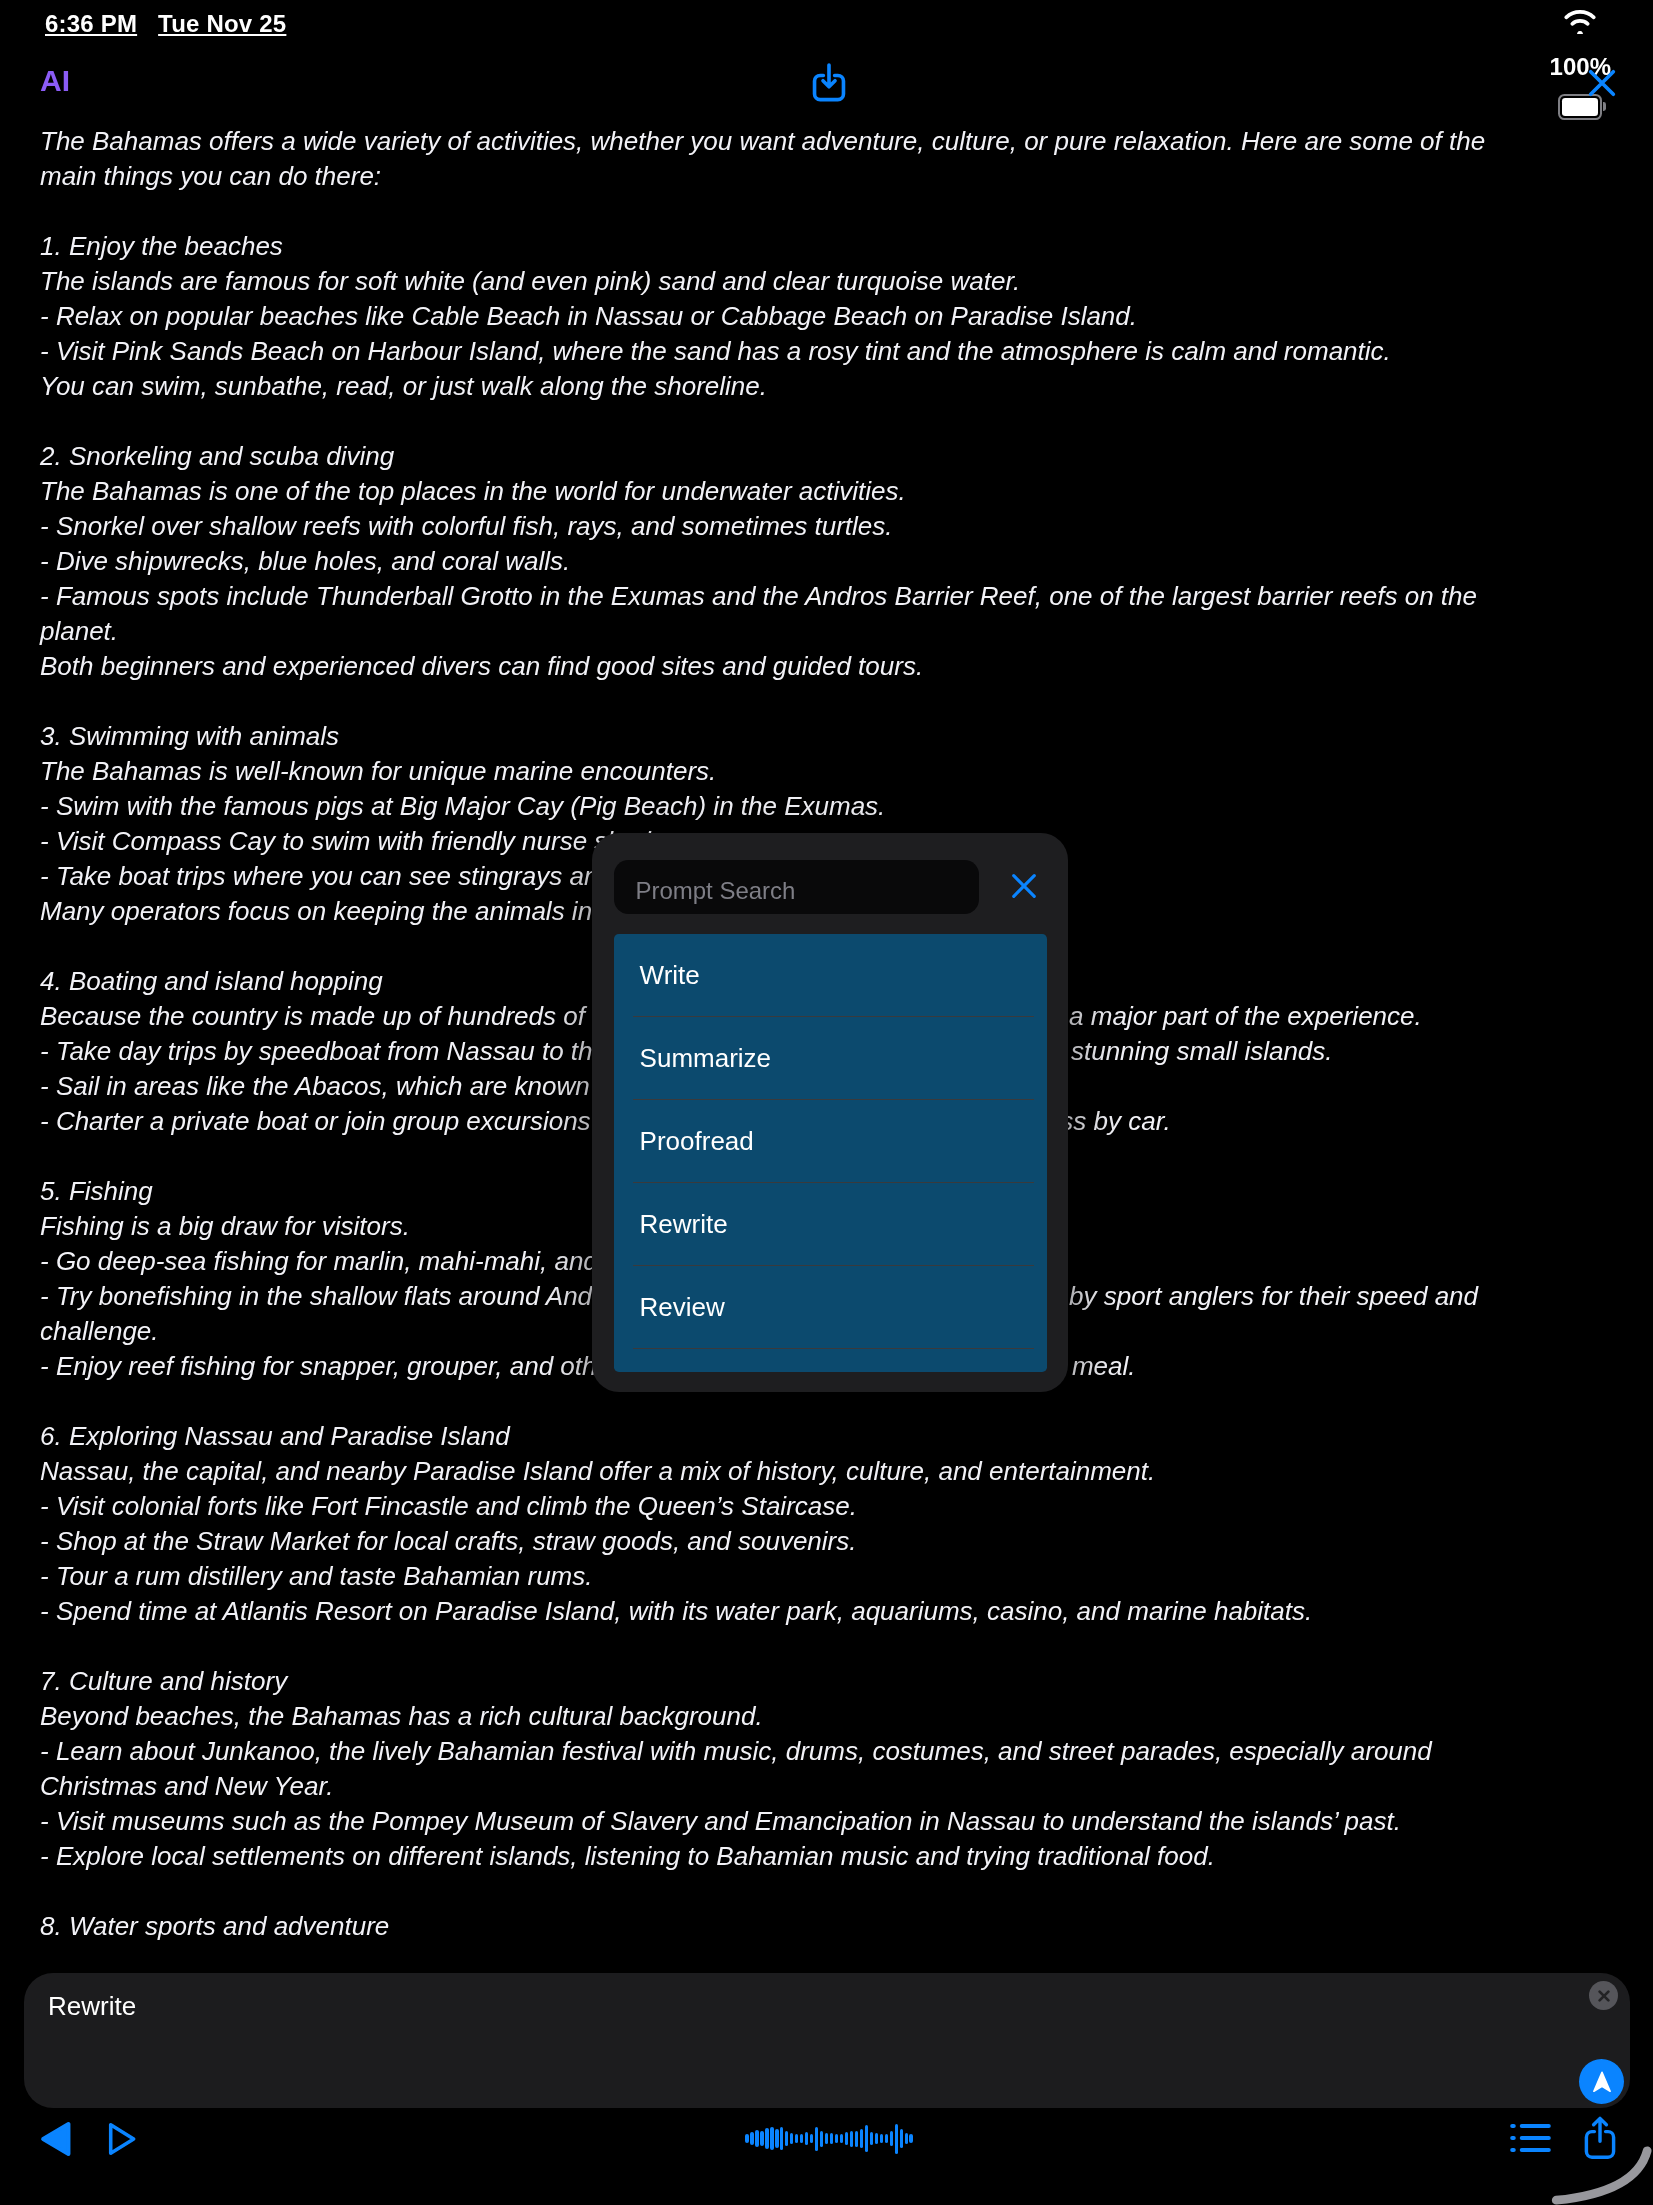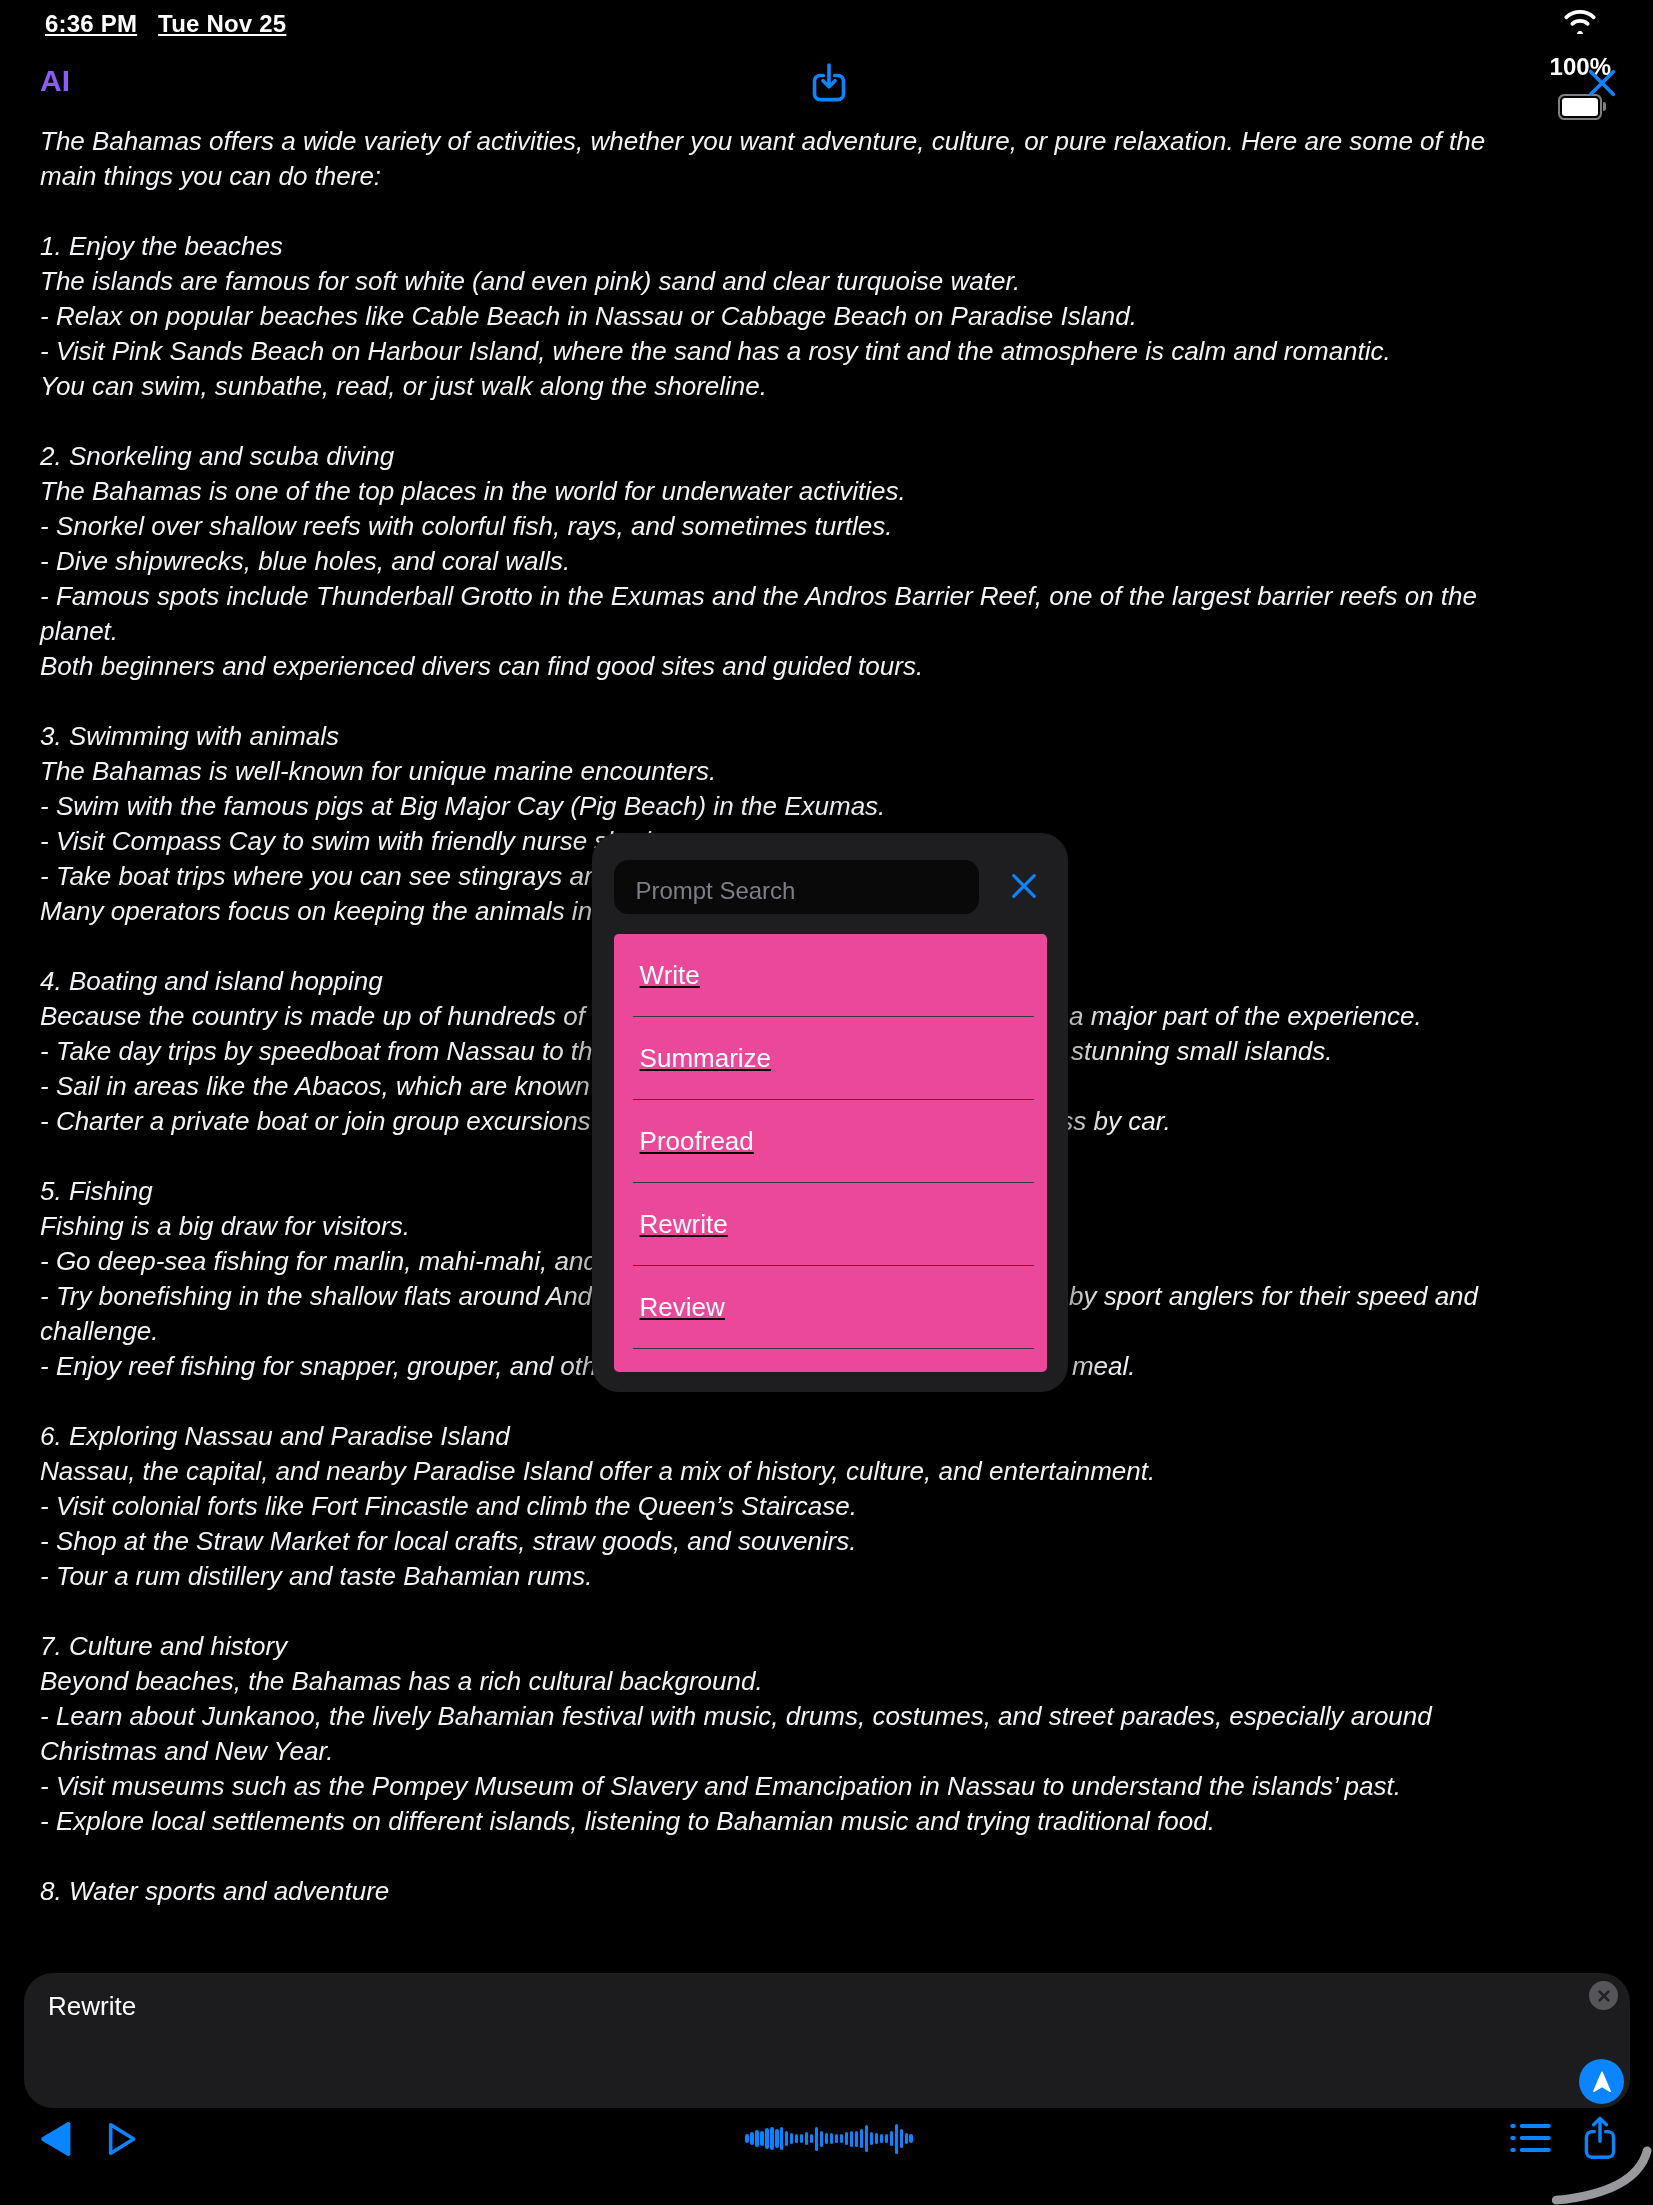--- a/index.html
+++ b/index.html
@@ -26,22 +26,22 @@
   .body-text{position:absolute;left:40px;top:124px;width:1579px;color:#f2f2f7;font-style:italic;}
   .body-text .ln{height:35px;line-height:35px;font-size:26px;white-space:nowrap;}
   
   .popup{position:absolute;left:592px;top:833px;width:476px;height:559px;
          background:#1e1e20;border-radius:27px;box-shadow:0 19px 56px rgba(0,0,0,.6);}
   .search-field{position:absolute;left:22.4px;top:27px;width:365px;height:54px;background:#09090a;
                 border:none;border-radius:14.4px;color:#fff;font-size:24px;padding:8px 0 0 21px;
                 font-family:"Liberation Sans",sans-serif;outline:none;box-sizing:border-box;}
   .search-field::placeholder{color:#7e7e86;}
   .popup-close{position:absolute;left:417px;top:38px;width:30px;height:30px;cursor:pointer;}
-  .menu{position:absolute;left:21.6px;top:101px;width:433px;height:438px;background:#ec4899;
-        border-radius:4.8px;overflow:hidden;text-decoration:underline;}
+  .menu{position:absolute;left:21.6px;top:101px;width:433px;height:438px;background:#0c4a6e;
+        border-radius:4.8px;overflow:hidden;}
   .menu-item{position:relative;height:83px;color:#fff;font-size:26px;display:flex;align-items:center;
              padding-left:26px;}
   .menu-item::after{content:"";position:absolute;left:19px;right:13px;bottom:0;height:1.2px;background:#3a3a3c;}
   
   .composer{position:absolute;left:24px;top:1973px;width:1606px;height:135px;background:#1c1c1e;border-radius:29px;}
   .composer .text{position:absolute;left:24px;top:17.6px;font-size:26px;color:#fff;}
   .clear-btn{position:absolute;left:1565px;top:8px;width:29px;height:29px;border-radius:50%;
              background:#55555a;display:flex;align-items:center;justify-content:center;}
   .send-btn{position:absolute;left:1555px;top:86px;width:45px;height:45px;border-radius:50%;
             background:#0a84ff;display:flex;align-items:center;justify-content:center;}
@@ -133,20 +133,21 @@
       <div class="ln">- Go deep-sea fishing for marlin, mahi-mahi, and tuna.</div>
       <div class="ln">- Try bonefishing in the shallow flats around Andros Island, where the bonefish are prized by sport anglers for their speed and</div>
       <div class="ln">challenge.</div>
       <div class="ln">- Enjoy reef fishing for snapper, grouper, and other local fish, then cook up a fresh-caught meal.</div>
       <div class="ln"></div>
       <div class="ln">6. Exploring Nassau and Paradise Island</div>
       <div class="ln">Nassau, the capital, and nearby Paradise Island offer a mix of history, culture, and entertainment.</div>
       <div class="ln">- Visit colonial forts like Fort Fincastle and climb the Queen’s Staircase.</div>
       <div class="ln">- Shop at the Straw Market for local crafts, straw goods, and souvenirs.</div>
       <div class="ln">- Tour a rum distillery and taste Bahamian rums.</div>
+      <div class="ln">- Spend time at Atlantis Resort on Paradise Island, with its water park, aquariums, casino, and marine habitats.</div>
       <div class="ln"></div>
       <div class="ln">7. Culture and history</div>
       <div class="ln">Beyond beaches, the Bahamas has a rich cultural background.</div>
       <div class="ln">- Learn about Junkanoo, the lively Bahamian festival with music, drums, costumes, and street parades, especially around</div>
       <div class="ln">Christmas and New Year.</div>
       <div class="ln">- Visit museums such as the Pompey Museum of Slavery and Emancipation in Nassau to understand the islands’ past.</div>
       <div class="ln">- Explore local settlements on different islands, listening to Bahamian music and trying traditional food.</div>
       <div class="ln"></div>
       <div class="ln">8. Water sports and adventure</div>
     </div>

